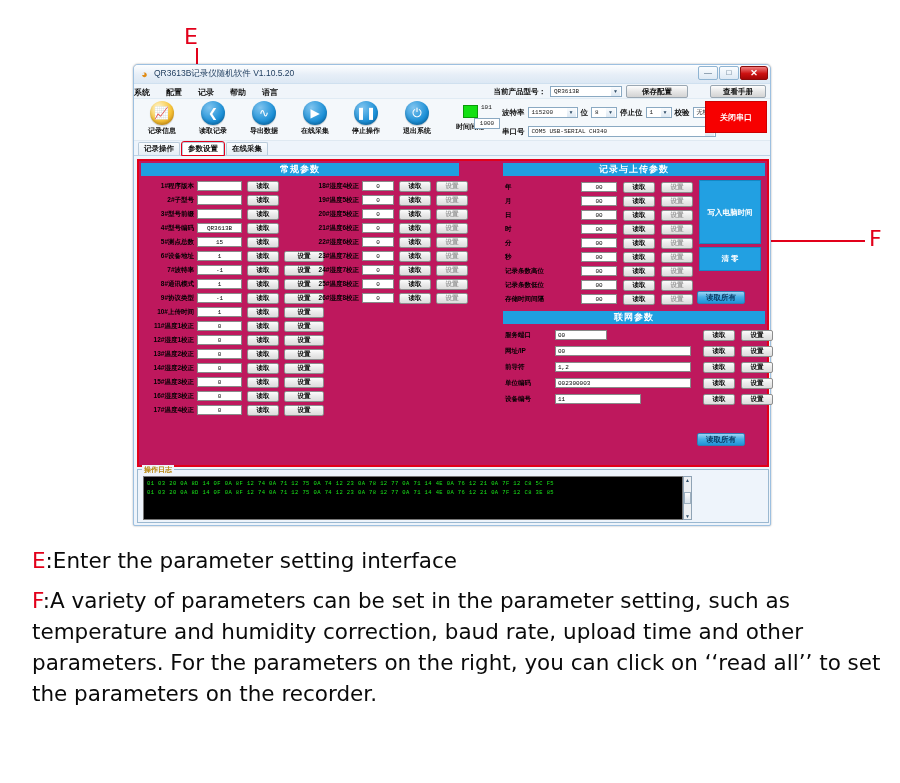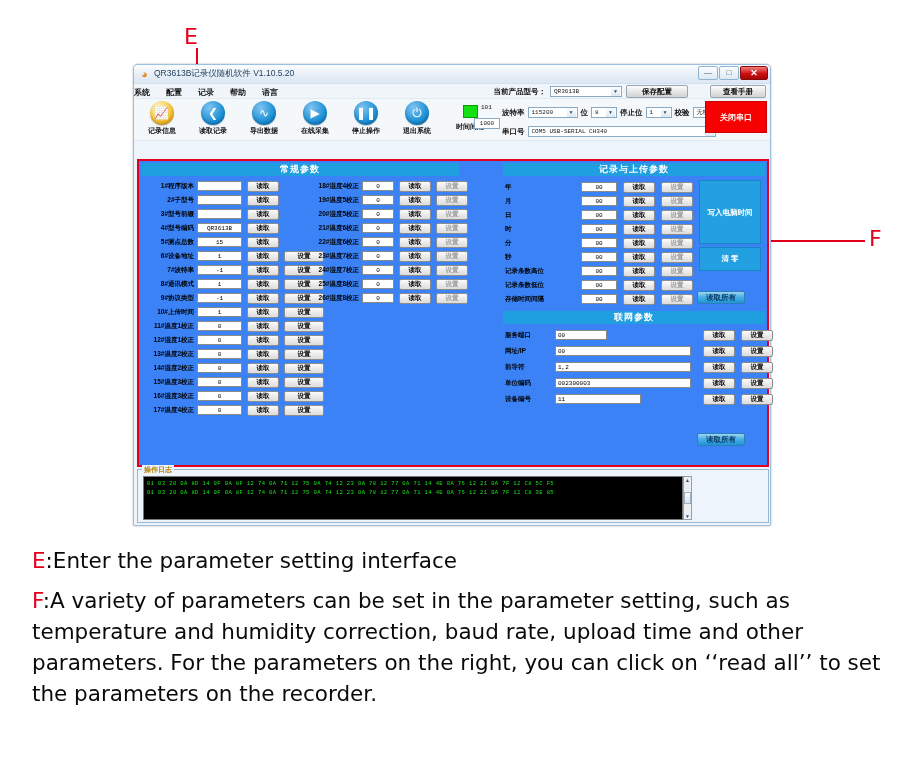--- a/index.html
+++ b/index.html
@@ -180,21 +180,21 @@
     background:linear-gradient(#fafcfe,#e4edf5);
     border-radius:2px 2px 0 0; white-space:nowrap;
   }
   .tab.active { background:#fff; }
 
   
   #content-frame {
     position:absolute; left:3px; top:94px;
     width:632px; height:308px;
     border:2px solid #e2001a;
-    background:#3b82f6;
+    background:#be185d;
     display:flex;
     gap:40px;
   }
   #left-pane { width:322px; position:relative; }
   #right-pane { flex:1; position:relative; }
 
   .section-header {
     background:#1f9fe0; color:#fff;
     font-size:9px; font-weight:bold;
     text-align:center; line-height:13px; height:13px;
@@ -394,20 +394,25 @@
         <div class="combo" style="width:188px;">
           <span>COM5 USB-SERIAL CH340</span>
           <span class="arrow">▼</span>
         </div>
       </div>
     </div>
 
     <div id="btn-close-port">关闭串口</div>
   </div>
 
+  <div id="tabstrip">
+    <div class="tab">记录操作</div>
+    <div class="tab active" style="outline:1.5px solid #e2001a;outline-offset:0px;">参数设置</div>
+    <div class="tab">在线采集</div>
+  </div>
 
   <div id="content-frame">
 
     <div id="left-pane">
       <div class="section-header" style="margin:2px 2px 0 2px;">常规参数</div>
       <div id="gp-col1" style="position:absolute;left:3px;top:18px;">
           <div class="prow">
             <div class="plabel" style="width: 52px; margin-right: 3px;">1#程序版本</div>
             <div class="pfield" style="width: 45px;"></div>
             <div class="pbtn w32" style="margin-left: 5px;">读取</div>

